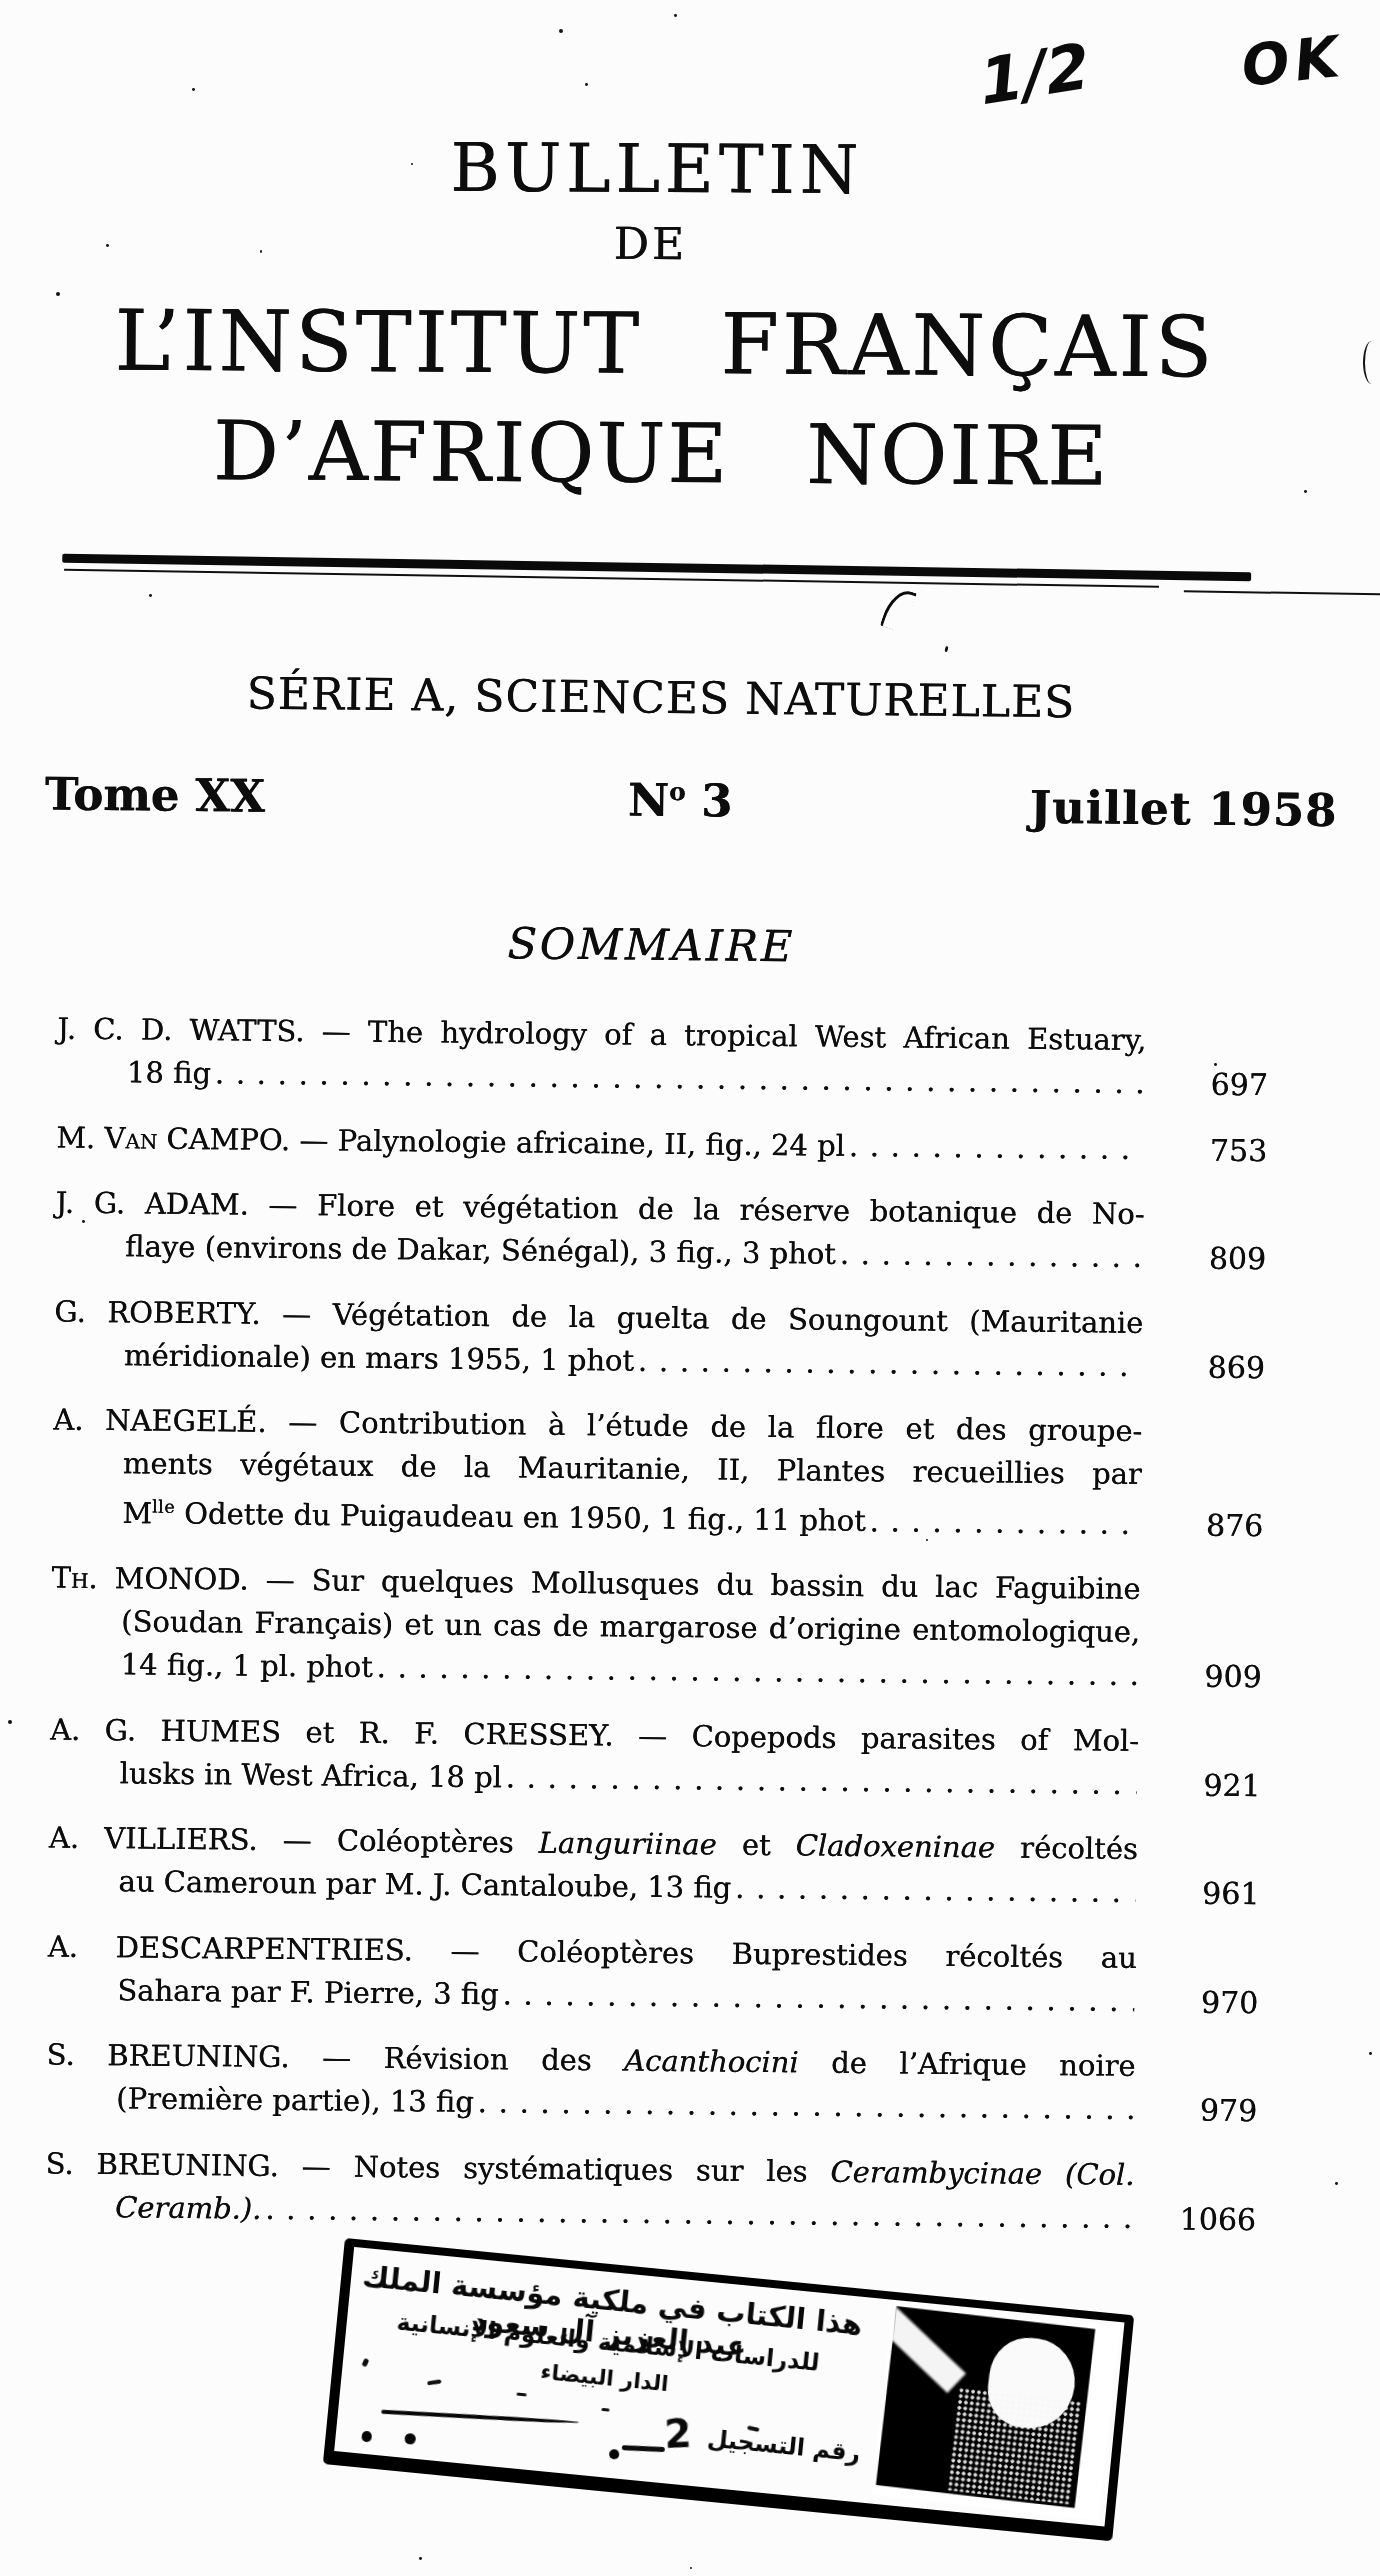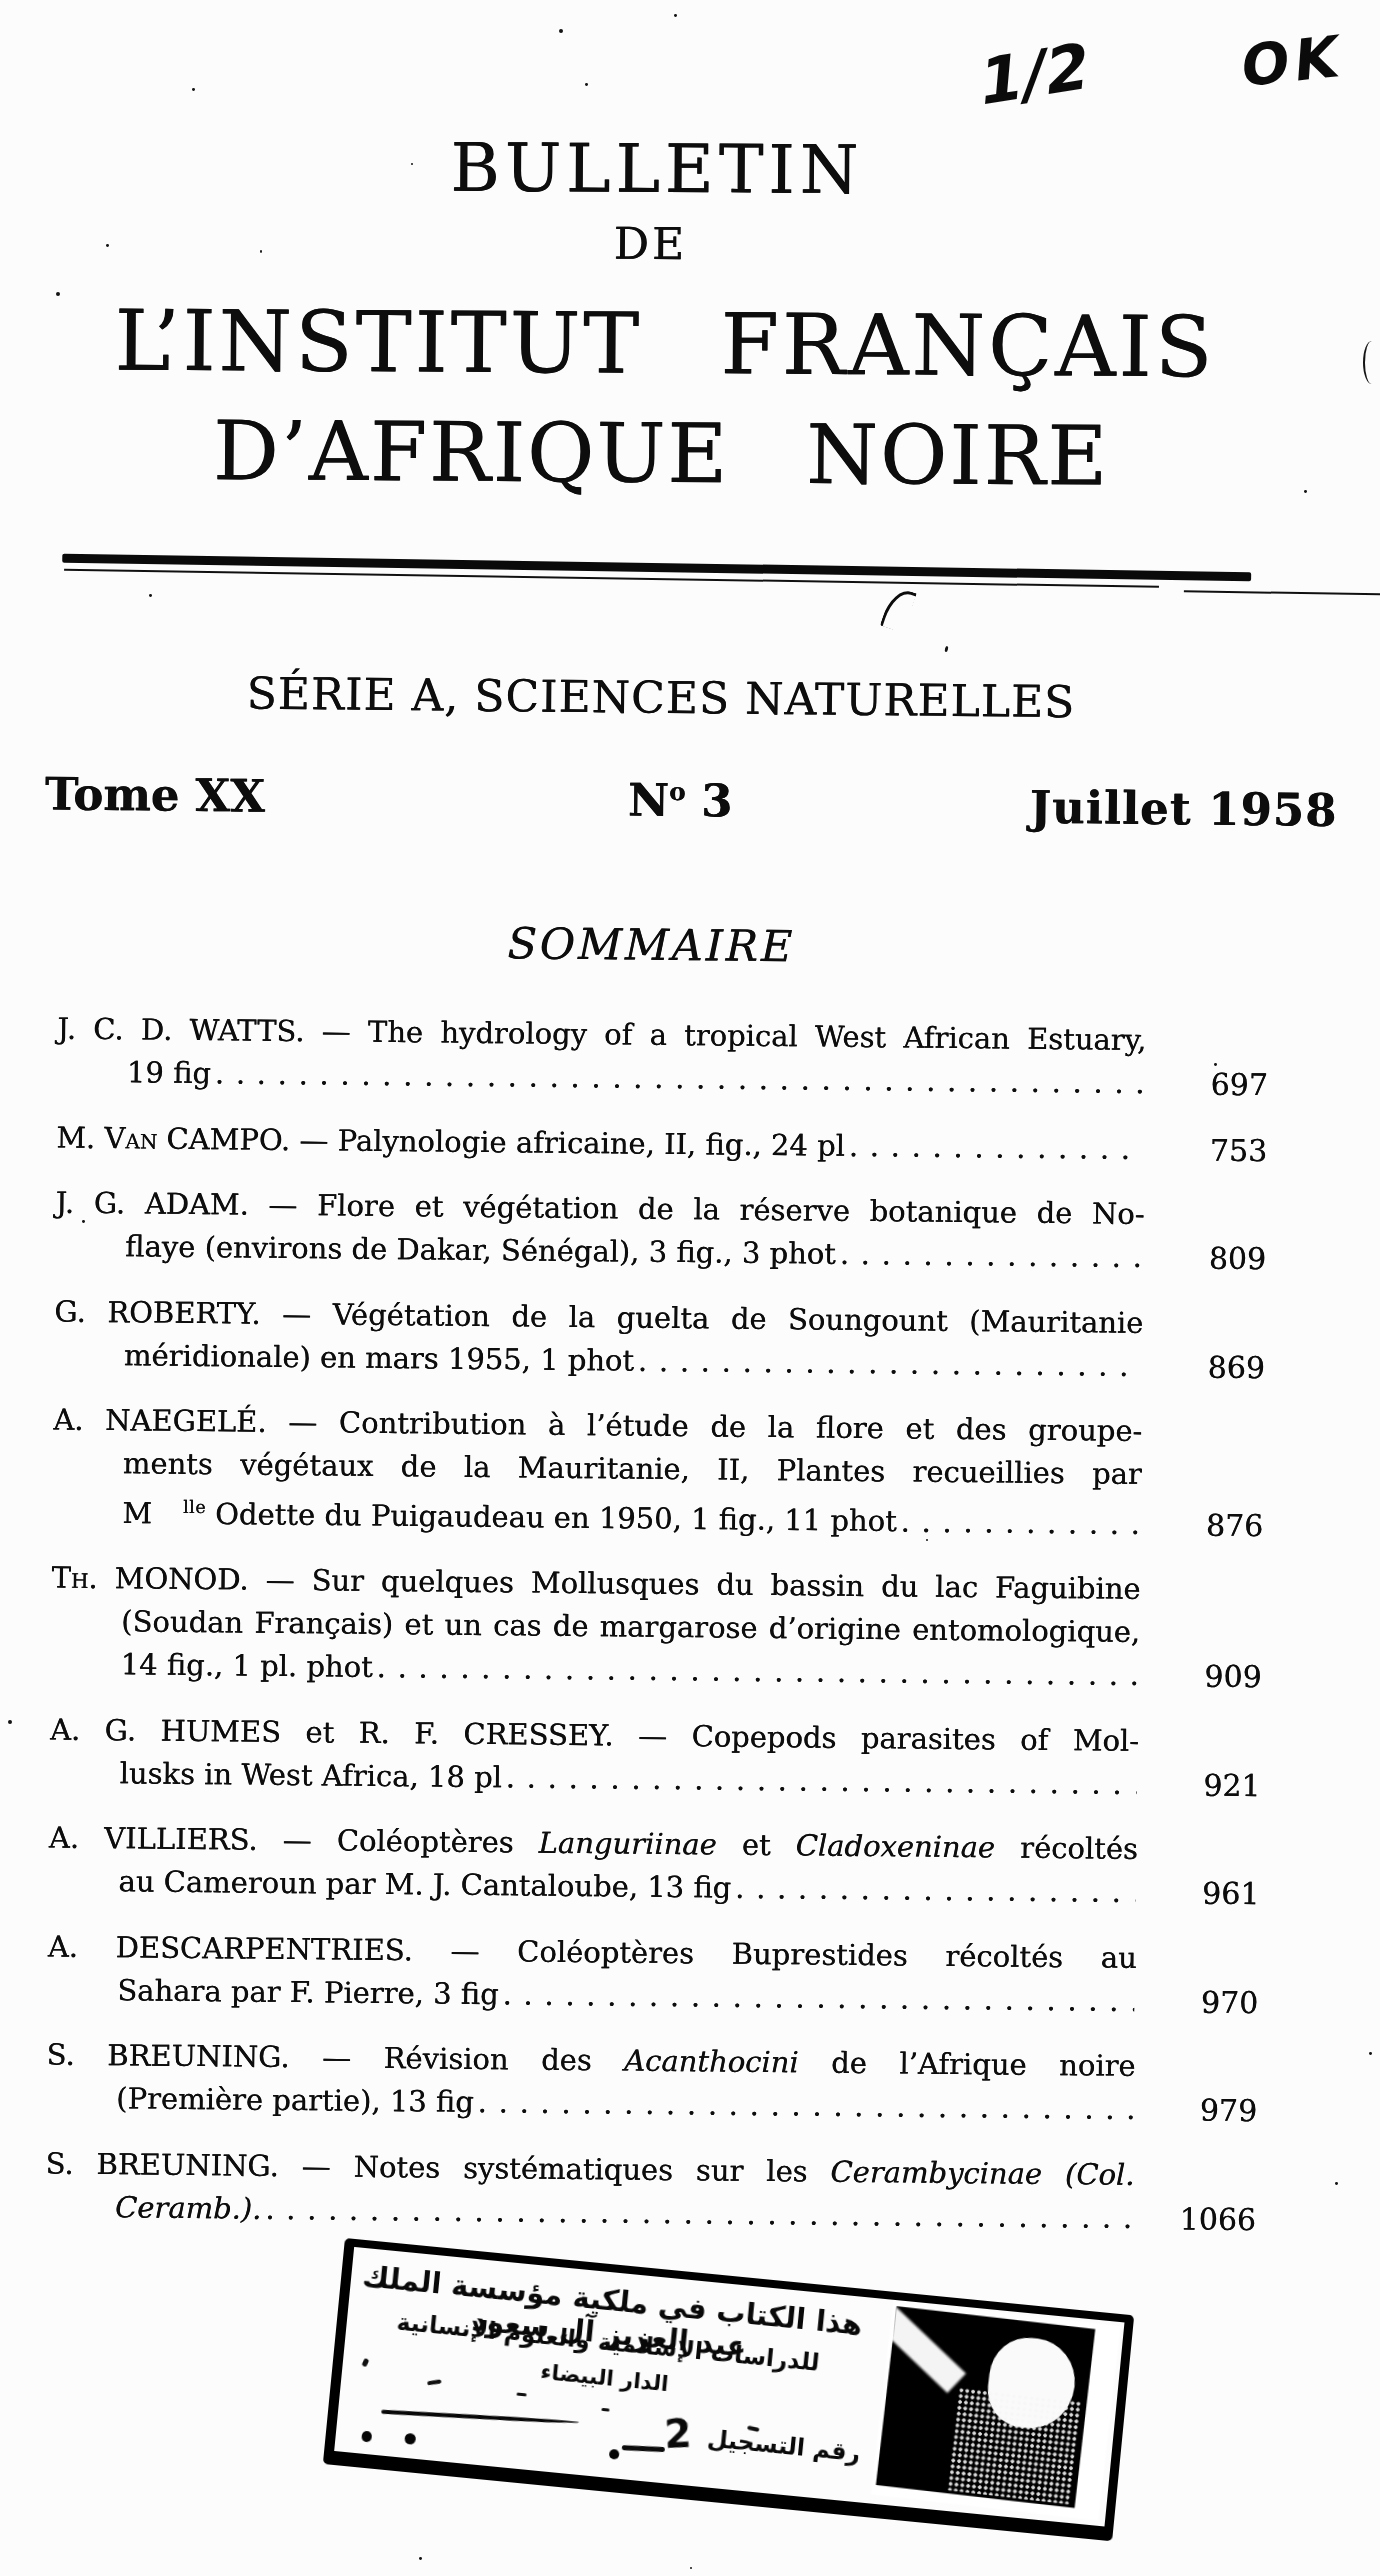--- a/index.html
+++ b/index.html
@@ -44,21 +44,21 @@
   .txt{width:1089px;}
   .line{display:block; text-align:justify; text-align-last:justify;}
   .line:not(.first){padding-left:70px;}
   .line.last{display:flex; align-items:baseline; text-align:left; text-align-last:left;}
   .t{white-space:nowrap;}
   .dots{flex:1; overflow:hidden; white-space:nowrap; letter-spacing:11.7px; margin-left:3.9px; margin-right:2px;}
   .dots::after{content:"...........................................................................................";}
   .pg{flex:1; text-align:right; font-size:30px;}
   .sc{font-variant:small-caps;}
   .i{font-style:italic;}
-  .sup{font-size:60%; vertical-align:super; letter-spacing:0.5px;margin-left:31px;}
+  .sup{font-size:60%; vertical-align:super; letter-spacing:0.5px;}
   
   .sp{position:absolute; background:#141414; border-radius:50%;}
   .paren{left:1363px; top:341px; width:15.7px; height:43px; border-left:2.9px solid #141414; border-radius:60% 0 0 60%;}
   
   .stamp{left:345px; top:2238px; width:793px; height:227px;
     transform:rotate(5.6deg); transform-origin:0 0;
     border:solid #0b0b0b; border-width:8.8px 9.8px 14.7px 10.8px; border-radius:4.9px;
     box-sizing:border-box; filter:blur(0.3px) contrast(1.1);}
   .stamp-inner{position:absolute; inset:0;}
   .s-txt{position:absolute; direction:rtl; text-align:center; color:#141414;
@@ -112,21 +112,21 @@
     <div class="abs issue issue-no"><span>N</span><span class="sup-o">o</span>&nbsp;<span>3</span></div>
     <div class="abs issue issue-date">Juillet 1958</div>
 
     <div class="abs sommaire-title">SOMMAIRE</div>
 
     <div class="abs toc">
         <div class="entry">
           <div class="txt">
             <span class="line first"><span>J. C. D. WATTS. — The hydrology of a tropical West African Estuary,</span></span>
             <span class="line last">
-              <span class="t"><span>19 fig</span></span>
+              <span class="t"><span>18 fig</span></span>
               <span class="dots"></span>
             </span>
           </div>
           <div class="pg">697</div>
         </div>
         <div class="entry">
           <div class="txt">
             <span class="line first last">
               <span class="t"><span>M. </span><span class="sc">Van</span><span> CAMPO. — Palynologie africaine, II, fig., 24 pl</span></span>
               <span class="dots"></span>

